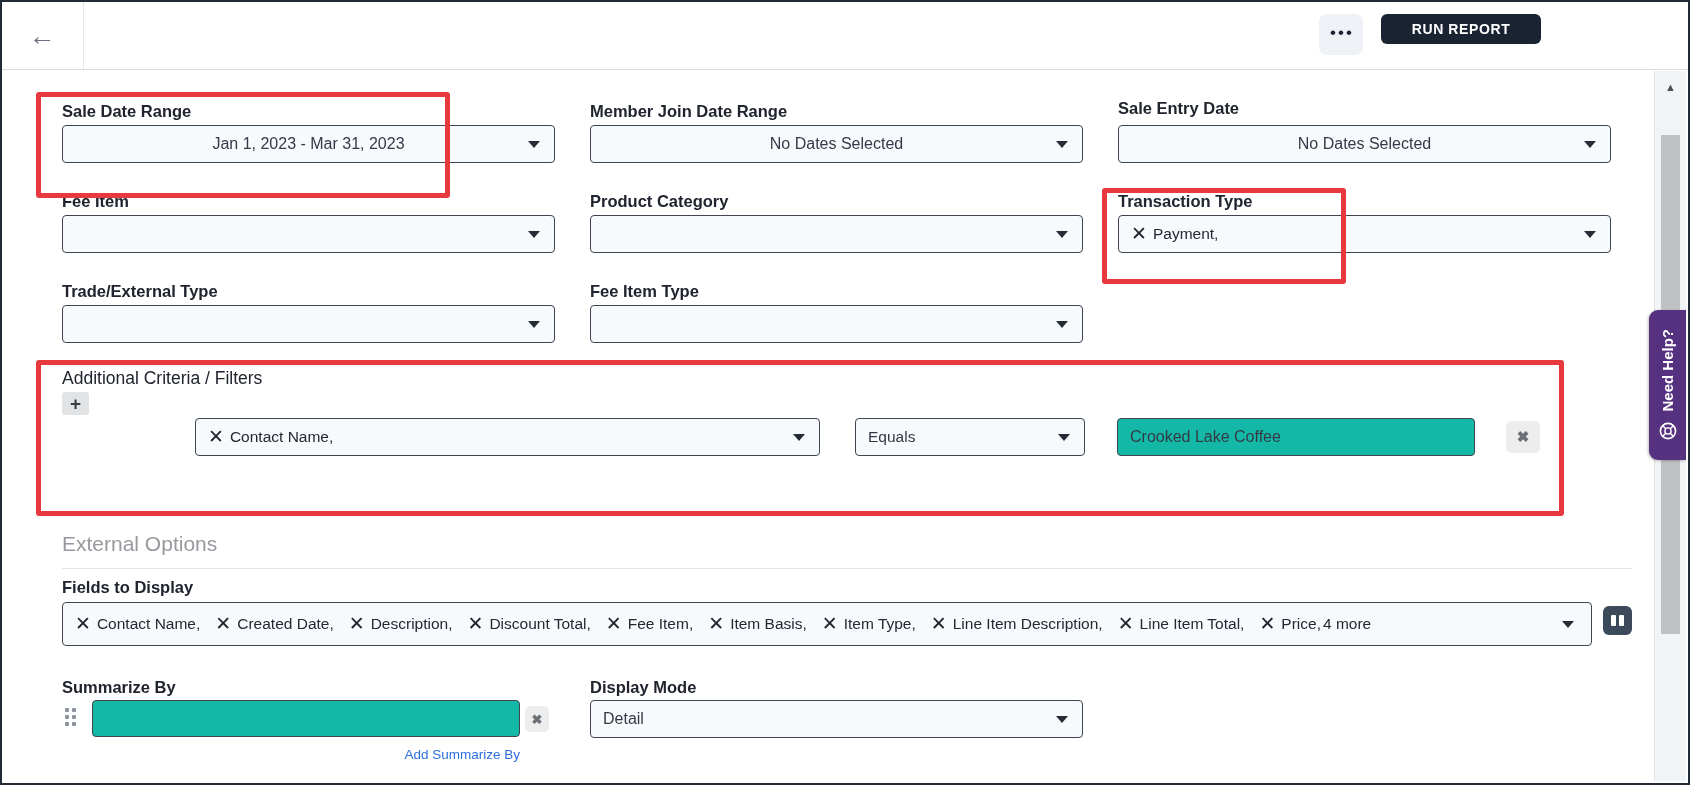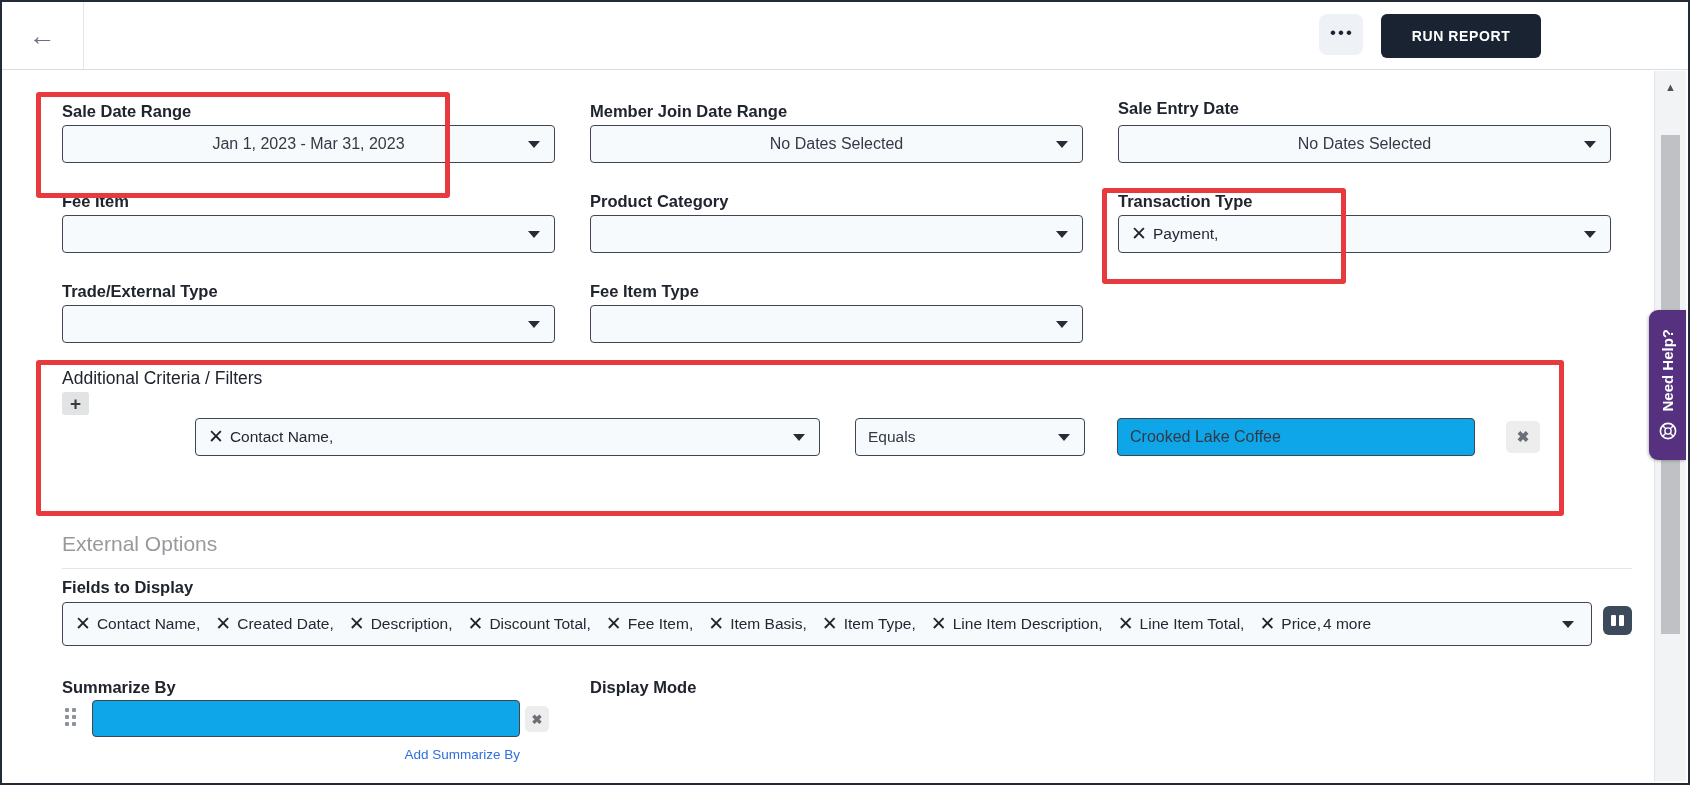--- a/index.html
+++ b/index.html
@@ -9,33 +9,33 @@
 
   
   .header{position:absolute;left:0;top:0;right:0;height:67px;background:#fff;
           border-bottom:1px solid #d9dde2;}
   .back-btn{position:absolute;left:18px;top:14px;width:44px;height:40px;border:none;background:transparent;
             font-size:27px;color:#6a7280;cursor:pointer;line-height:40px;text-align:center;padding:0;}
   .header-divider{position:absolute;left:81px;top:0;bottom:0;width:1px;background:#e4e7ea;}
   .page-title{position:absolute;left:110px;top:0;line-height:67px;font-size:33px;font-weight:600;color:#20242e;white-space:nowrap;}
   .more-btn{position:absolute;right:325px;top:12px;width:44px;height:41px;border:none;border-radius:8px;
             background:#eef1f6;color:#1b2230;font-size:17px;letter-spacing:2px;cursor:pointer;padding:0 0 4px 2px;}
-  .run-btn{position:absolute;right:147px;top:12px;width:160px;height:44px;border:none;border-radius:6px;
+  .run-btn{position:absolute;right:147px;top:12px;width:160px;height:30px;border:none;border-radius:6px;
            background:var(--primary-button,#1a2332);color:#fff;font-weight:700;font-size:14px;letter-spacing:.6px;cursor:pointer;}
 
   
   .label{position:absolute;font-size:16.5px;font-weight:700;color:#20242e;white-space:nowrap;}
   .field{position:absolute;height:38px;box-sizing:border-box;background:#f7fafd;border:1px solid #3f4651;
          border-radius:4px;display:flex;align-items:center;padding:0 44px 0 12px;font-size:16px;color:#333a45;cursor:pointer;}
   .field.centered{justify-content:center;padding:0 44px;}
   .caret{position:absolute;right:14px;top:50%;margin-top:-3px;width:0;height:0;
          border-left:6.5px solid transparent;border-right:6.5px solid transparent;border-top:7.5px solid #262c36;}
   .chip{display:inline-flex;align-items:center;gap:6px;white-space:nowrap;font-size:15.5px;color:#232833;}
   .chip-x{font-size:19px;line-height:1;color:#1e232c;position:relative;top:-1px;cursor:pointer;}
-  .tinput{position:absolute;height:38px;box-sizing:border-box;background:#0ea5e9;border:1px solid #3f4651;
+  .tinput{position:absolute;height:38px;box-sizing:border-box;background:#14b8a6;border:1px solid #3f4651;
           border-radius:4px;padding:0 12px;font-size:16px;color:#333a45;font-family:"Liberation Sans",sans-serif;}
   .xbtn{position:absolute;border:none;border-radius:5px;background:#ededee;color:#6b7077;font-size:15px;
         font-weight:700;cursor:pointer;display:flex;align-items:center;justify-content:center;padding:0;}
   .plus-btn{position:absolute;left:60px;top:390px;width:27px;height:23px;border:none;border-radius:3px;background:#e2e3e5;
             color:#373c44;font-size:19px;font-weight:700;line-height:21px;cursor:pointer;padding:0;}
 
   
   .annotation{position:absolute;border:5px solid var(--annotation,#e8393e);border-radius:3px;z-index:40;pointer-events:none;}
 
   
@@ -204,20 +204,24 @@
       <i></i>
       <i></i>
     </span>
   <input class="tinput" style="left: 90px; top: 698px; width: 428px; height: 37px;" value="">
   <button class="xbtn" style="left:523px;top:704px;width:24px;height:26px;font-size:13px">
       <span>✖</span>
     </button>
   <a class="add-link">Add Summarize By</a>
 
   <div class="label" style="left:588px;top:676px">Display Mode</div>
+  <div class="field" style="left:588px;top:698px;width:493px">
+    <span>Detail</span>
+    <i class="caret"></i>
+  </div>
 
   <div class="annotation" style="left:34px;top:90px;width:404px;height:96px"></div>
   <div class="annotation" style="left:1100px;top:186px;width:234px;height:86px"></div>
   <div class="annotation" style="left:34px;top:358px;width:1518px;height:146px"></div>
 
   <div class="scrollbar">
     <div class="scroll-up">▲</div>
     <div class="scroll-thumb"></div>
   </div>
 

